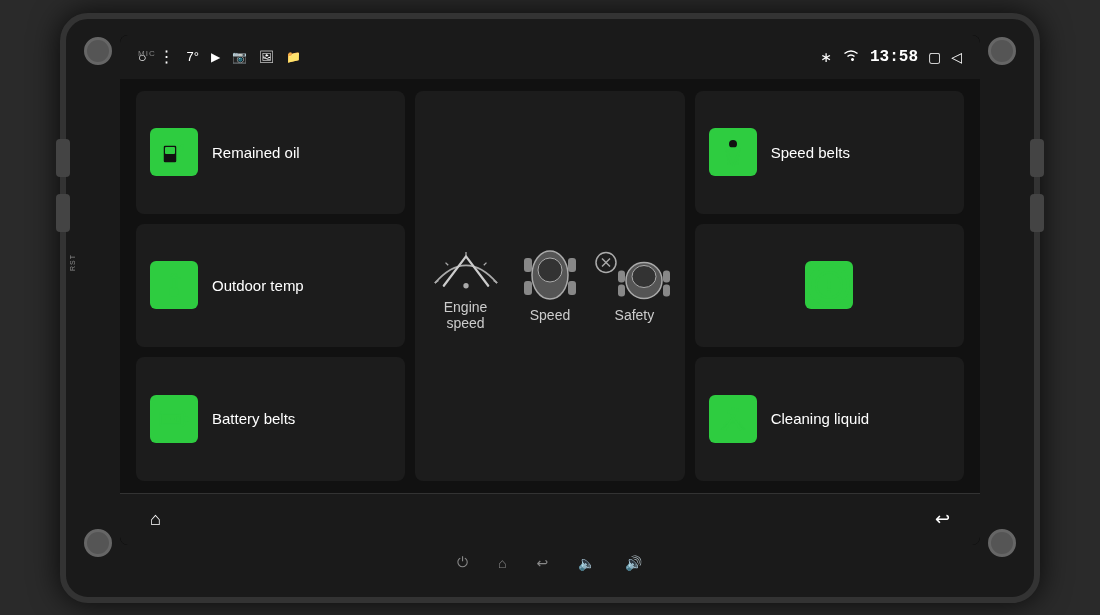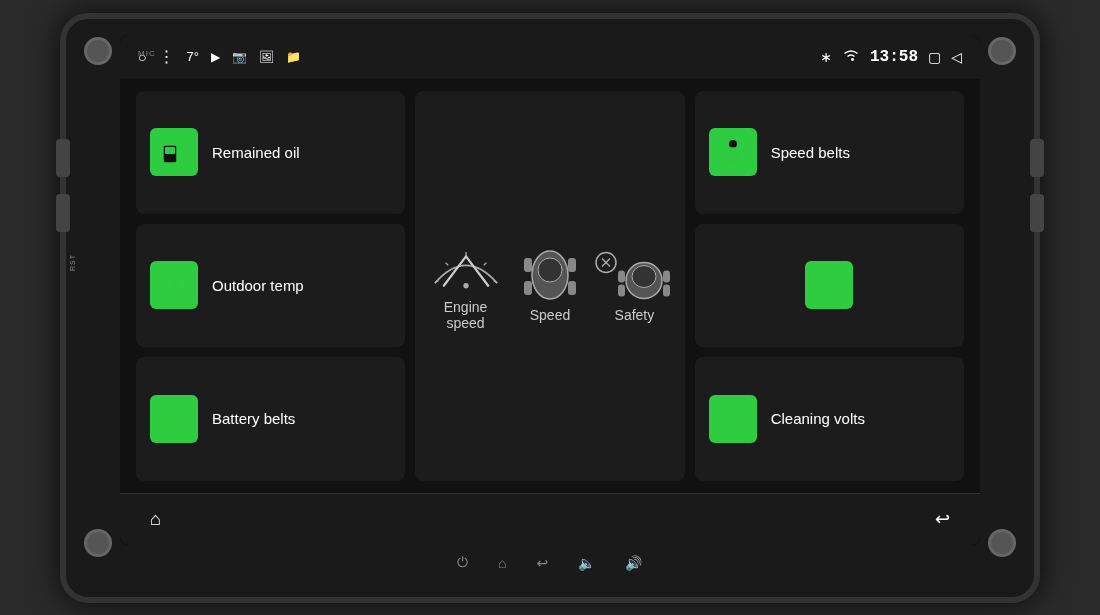--- a/index.html
+++ b/index.html
@@ -435,21 +435,21 @@
 
             <line x1="8" y1="26" x2="19" y2="10" stroke="#2ecc40" stroke-width="2.5" stroke-linecap="round"></line>
 
             <line x1="26" y1="26" x2="15" y2="10" stroke="#2ecc40" stroke-width="2.5" stroke-linecap="round"></line>
 
             <circle cx="12" cy="6" r="1.5" fill="#2ecc40"></circle>
             <circle cx="22" cy="4" r="1.5" fill="#2ecc40"></circle>
             <circle cx="17" cy="2" r="1.5" fill="#2ecc40"></circle>
           </svg>
         </div>
-        <span class="tile-label">Cleaning volts</span>
+        <span class="tile-label">Cleaning liquid</span>
       </div>
     </div>
 
     <div class="bottom-nav">
       <span class="nav-icon">⌂</span>
       <span class="nav-icon">↩</span>
     </div>
   </div>
 
   <div class="physical-bottom">

